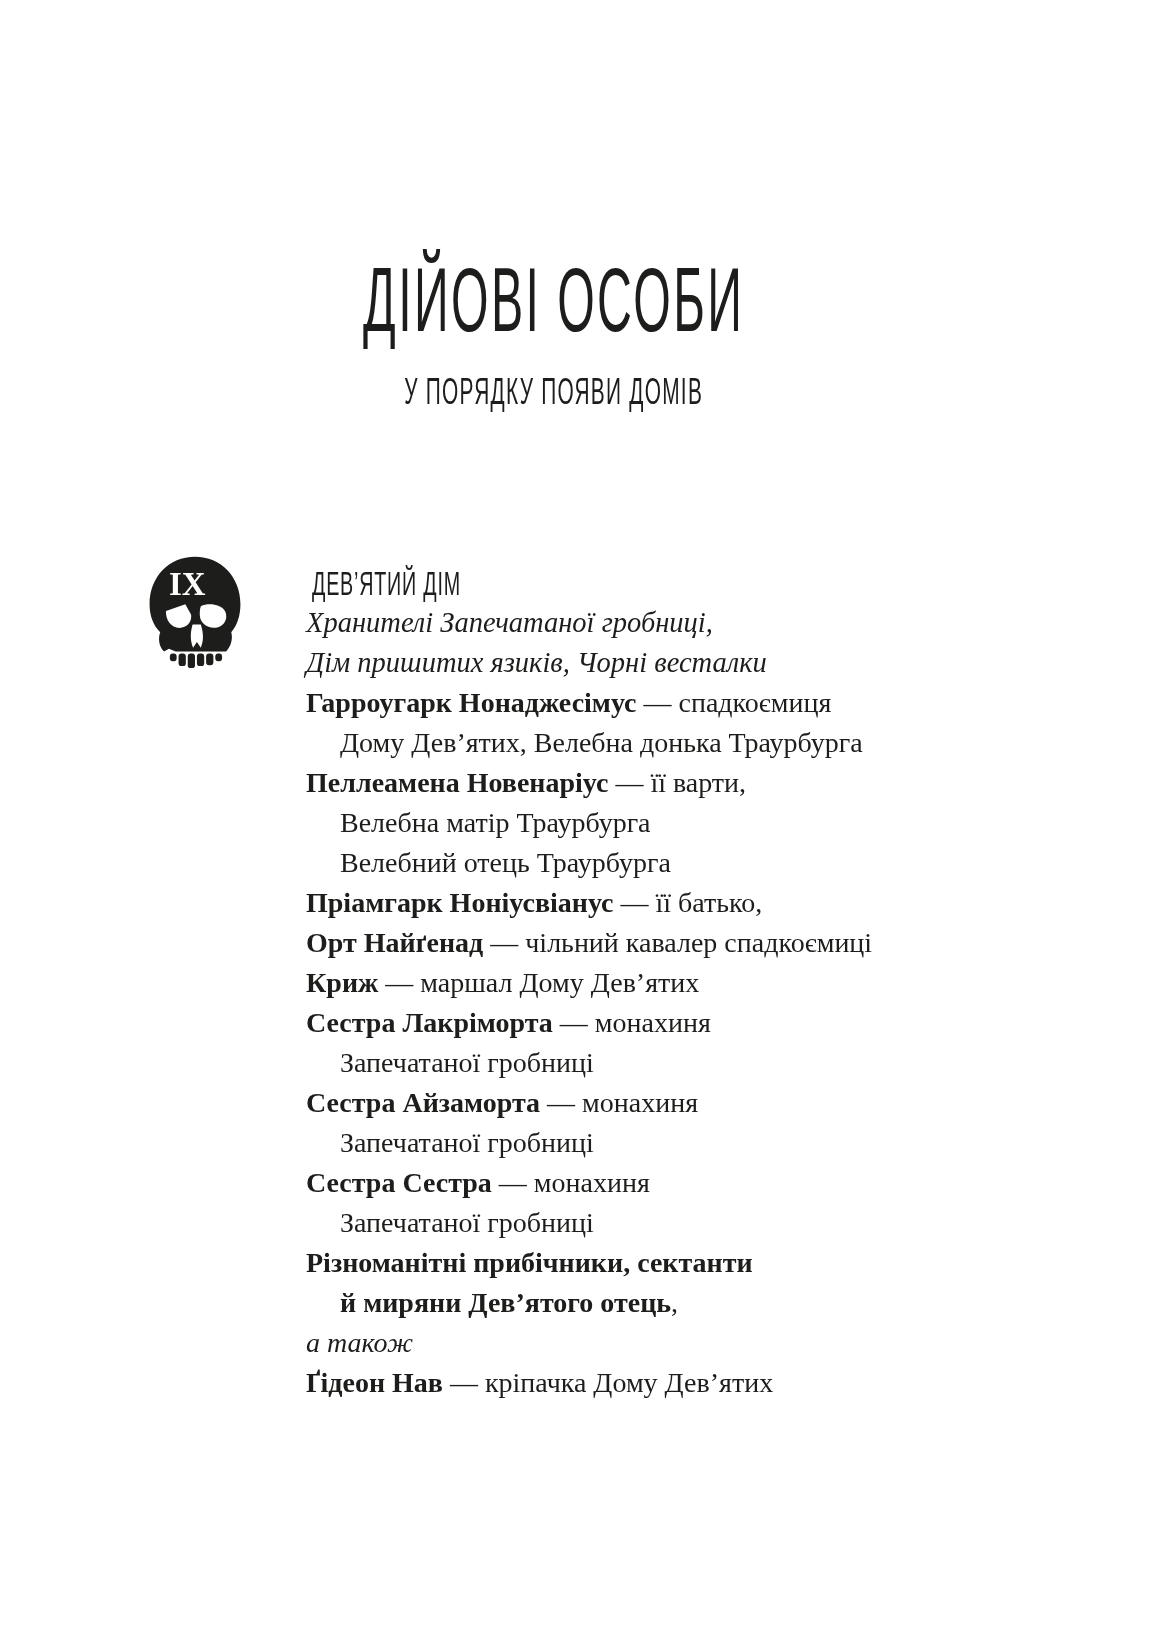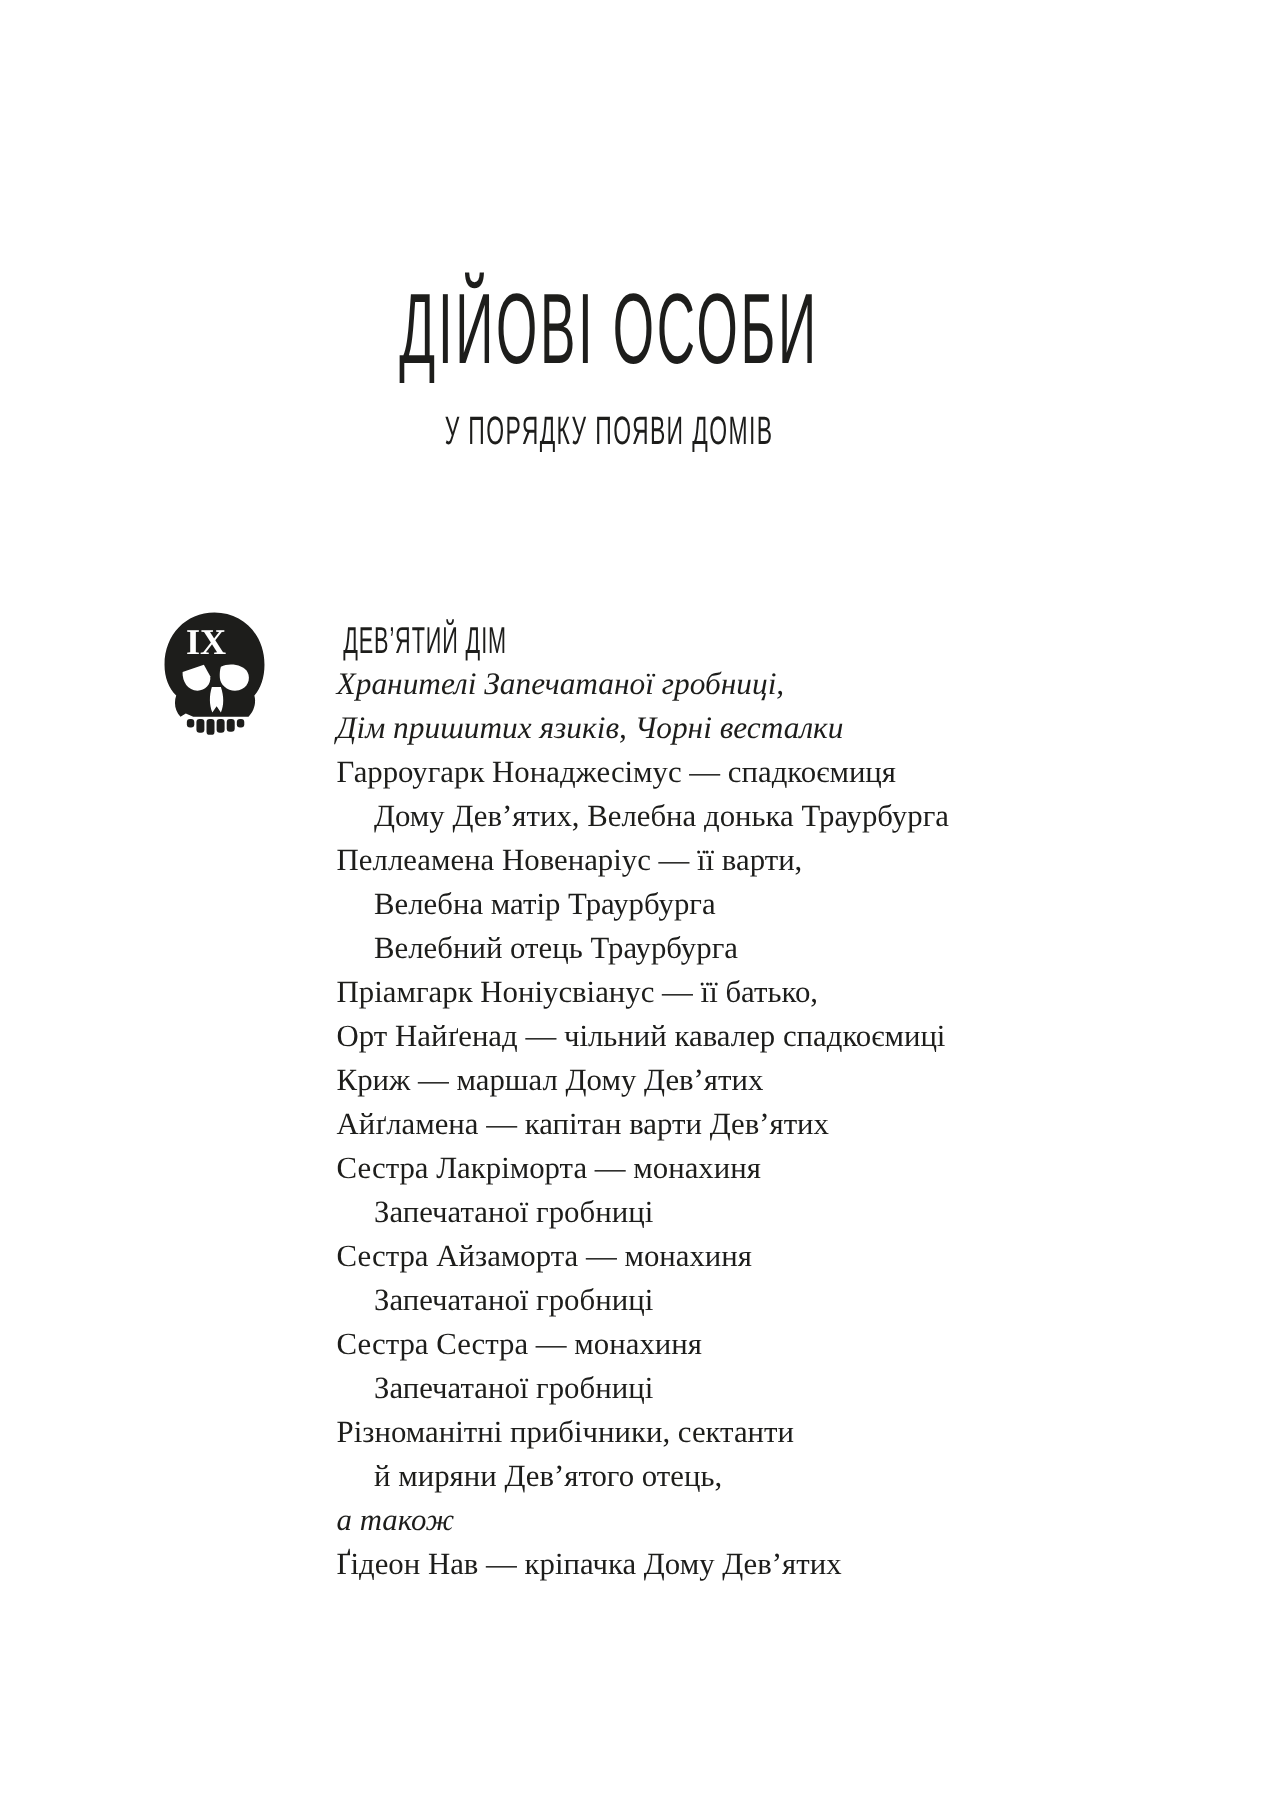--- a/index.html
+++ b/index.html
@@ -52,21 +52,21 @@
     margin:0;
     font-style:italic;
     font-size:28.5px;line-height:40px;
   }
   .lines{margin:0;}
   .bline{
     margin:0;
     font-size:28px;line-height:40px;
   }
   .indent{padding-left:34px;}
-  .nm{font-weight:400;font-style:normal;}
+  .nm{font-weight:700;font-style:normal;}
   .it{font-style:italic;}
 </style>
 </head>
 <body>
 
 <header>
   <div class="centerband hdr-title-band">
     <h1 class="condensed page-title">ДІЙОВІ ОСОБИ</h1>
   </div>
   <div class="centerband hdr-sub-band">
@@ -102,21 +102,20 @@
 
   <div class="lines">
     <p class="bline"><b class="nm">Гарроугарк Нонаджесімус</b><span> — спадкоємиця</span></p>
     <p class="bline indent"><span>Дому Дев’ятих, Велебна донька Траурбурга</span></p>
     <p class="bline"><b class="nm">Пеллеамена Новенаріус</b><span> — її варти,</span></p>
     <p class="bline indent"><span>Велебна матір Траурбурга</span></p>
     <p class="bline indent"><span>Велебний отець Траурбурга</span></p>
     <p class="bline"><b class="nm">Пріамгарк Ноніусвіанус</b><span> — її батько,</span></p>
     <p class="bline"><b class="nm">Орт Найґенад</b><span> — чільний кавалер спадкоємиці</span></p>
     <p class="bline"><b class="nm">Криж</b><span> — маршал Дому Дев’ятих</span></p>
-    <p class="bline"><b class="nm">Айґламена</b><span> — капітан варти Дев’ятих</span></p>
     <p class="bline"><b class="nm">Сестра Лакріморта</b><span> — монахиня</span></p>
     <p class="bline indent"><span>Запечатаної гробниці</span></p>
     <p class="bline"><b class="nm">Сестра Айзаморта</b><span> — монахиня</span></p>
     <p class="bline indent"><span>Запечатаної гробниці</span></p>
     <p class="bline"><b class="nm">Сестра Сестра</b><span> — монахиня</span></p>
     <p class="bline indent"><span>Запечатаної гробниці</span></p>
     <p class="bline"><b class="nm">Різноманітні прибічники, сектанти</b><span></span></p>
     <p class="bline indent"><b class="nm">й миряни Дев’ятого отець</b><span>,</span></p>
     <p class="bline it"><span>а також</span></p>
     <p class="bline"><b class="nm">Ґідеон Нав</b><span> — кріпачка Дому Дев’ятих</span></p>

